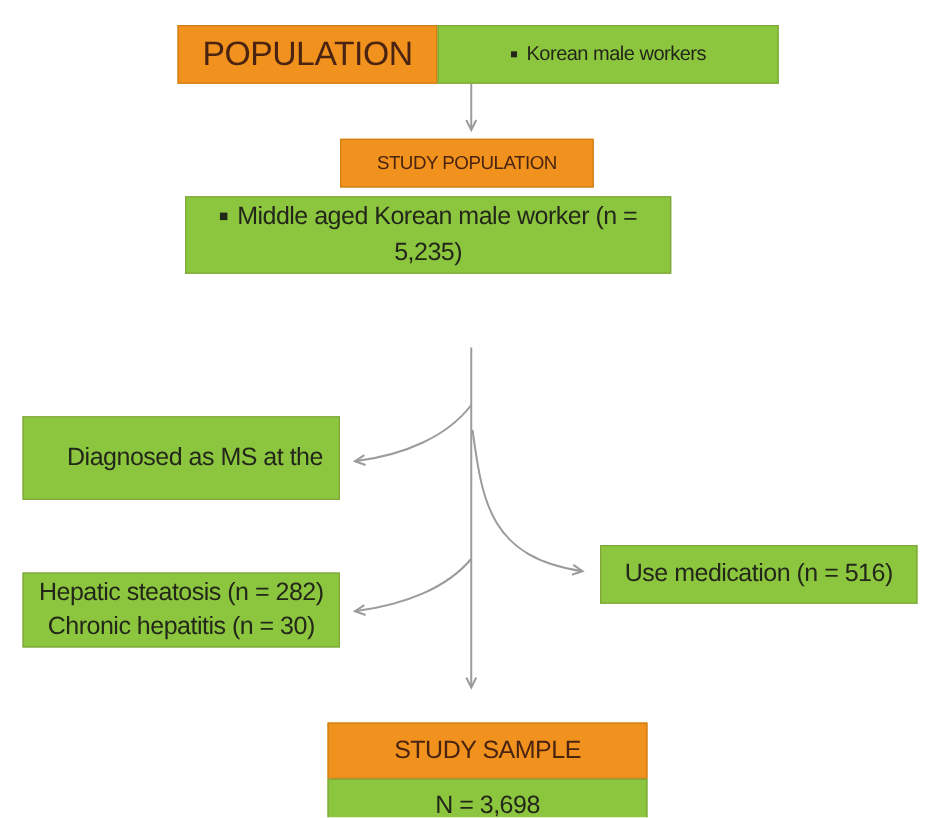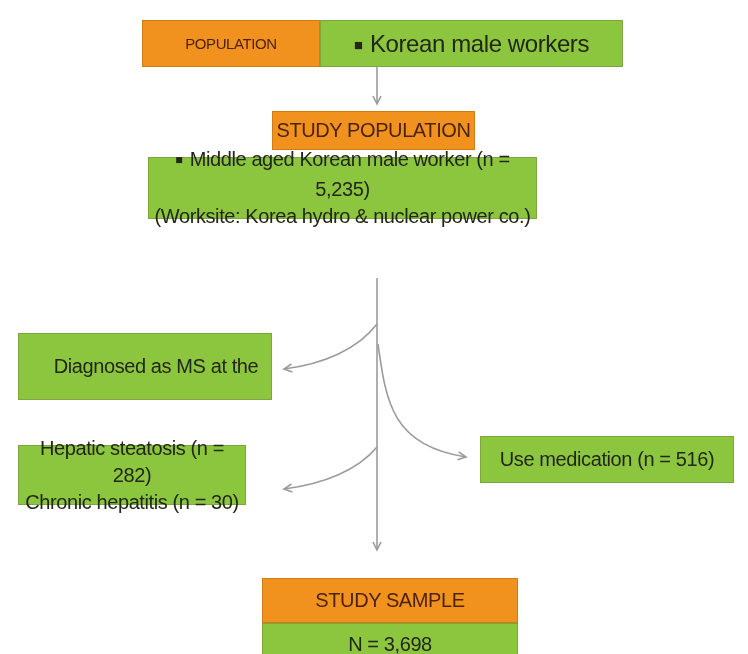--- a/index.html
+++ b/index.html
@@ -36,34 +36,34 @@
     align-items:center;justify-content:center;
     text-align:center;
     width:100%;
   }
   .orange{background:var(--orange);border:1px solid var(--orange-border);color:var(--text-orange);}
   .green{background:var(--green);border:1px solid var(--green-border);color:var(--text-green);}
   .line{display:block;}
 
   
   #top-row{left:142px;top:20px;width:481px;height:47px;flex-direction:row;align-items:stretch;}
-  #top-row .cell-orange{width:178px;font-size:15px;}
-  #top-row .cell-green{flex:1;font-size:24px;}
+  #top-row .cell-orange{width:208px;font-size:27px;}
+  #top-row .cell-green{flex:1;font-size:16px;}
 
   
-  #study-population{left:272px;top:111px;width:203px;height:39px;font-size:20px;}
+  #study-population{left:272px;top:111px;width:203px;height:39px;font-size:15px;}
 
   
   #study-block{left:148px;top:157px;width:389px;height:121px;align-items:stretch;justify-content:flex-start;}
   #study-block .cell-green{height:62px;font-size:20px;line-height:27px;}
   #study-block .cell-orange{height:59px;font-size:20px;line-height:27px;}
 
   
   #left-box-1{left:18px;top:333px;width:254px;height:67px;font-size:20px;line-height:29px;padding-left:22px;}
-  #left-box-2{left:18px;top:445px;width:228px;height:60px;font-size:20px;line-height:27px;}
+  #left-box-2{left:18px;top:458px;width:254px;height:60px;font-size:20px;line-height:27px;}
   #right-box{left:480px;top:436px;width:254px;height:47px;font-size:20px;}
 
   
   #study-sample{left:262px;top:578px;width:256px;height:88px;align-items:stretch;justify-content:flex-start;}
   #study-sample .cell-orange{height:45px;font-size:20px;}
   #study-sample .cell-green{height:43px;font-size:20px;}
 
   .bullet{
     display:inline-block;
     font-size:0.62em;
@@ -101,21 +101,20 @@
     </div>
   </div>
 
   <div class="box orange" id="study-population">
     <span class="line">STUDY POPULATION</span>
   </div>
 
   <div class="box" id="study-block">
     <div class="cell cell-green green">
       <span class="line"><span class="bullet">■</span><span>Middle aged Korean male worker (n = 5,235)</span></span>
-      <span class="line">(Worksite: Korea hydro &amp; nuclear power co.)</span>
     </div>
   </div>
 
   <div class="box green" id="left-box-1">
     <span class="line">Diagnosed as MS at the</span>
   </div>
 
   <div class="box green" id="left-box-2">
     <span class="line">Hepatic steatosis (n = 282)</span>
     <span class="line">Chronic hepatitis (n = 30)</span>

